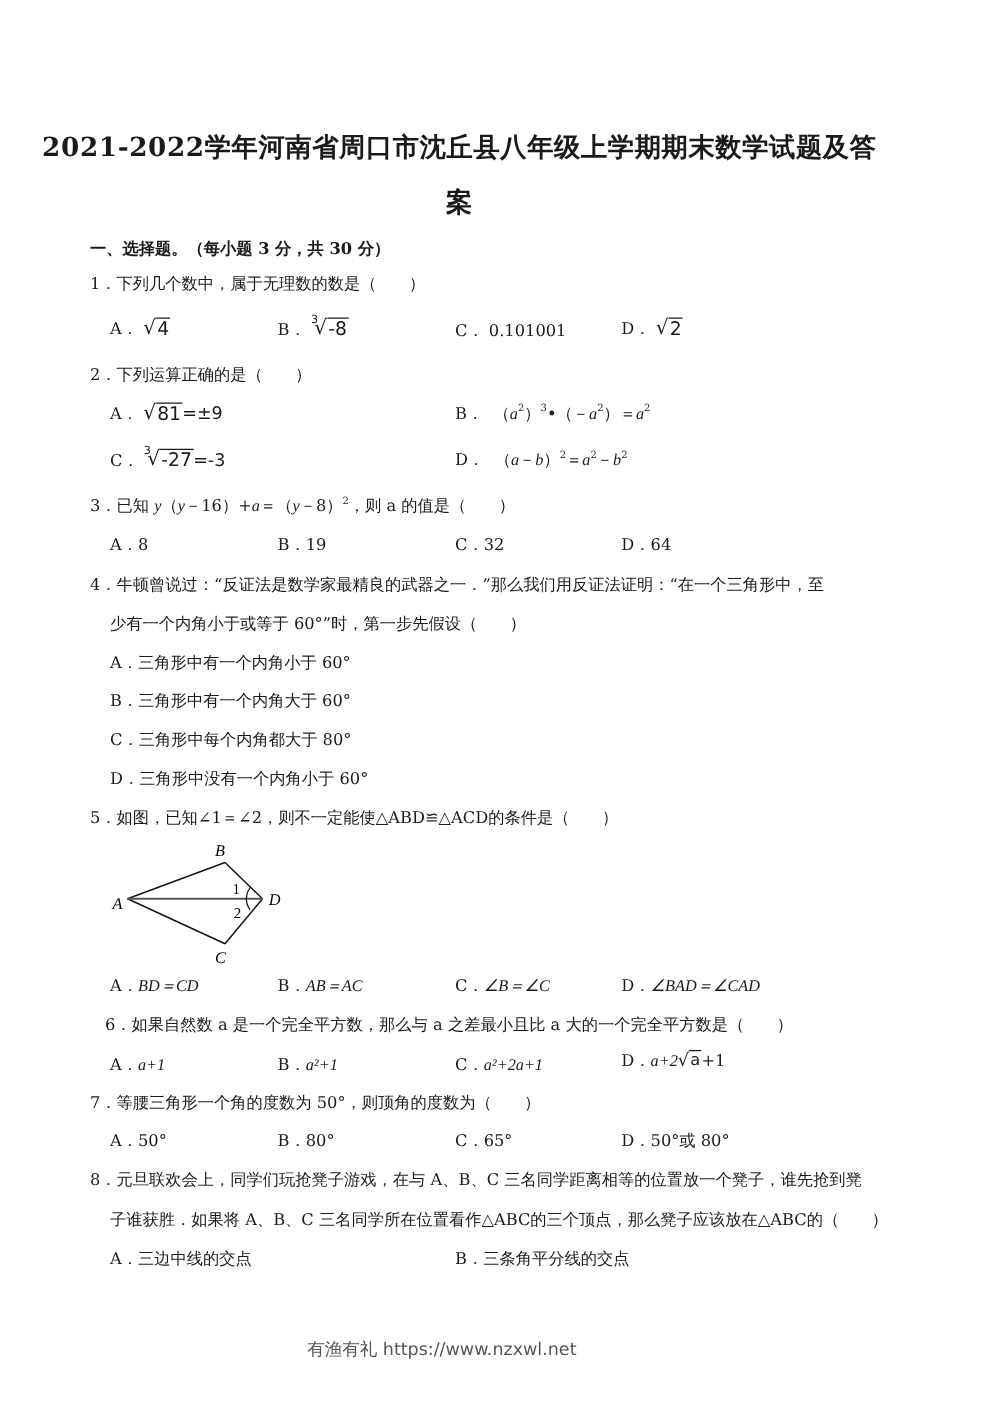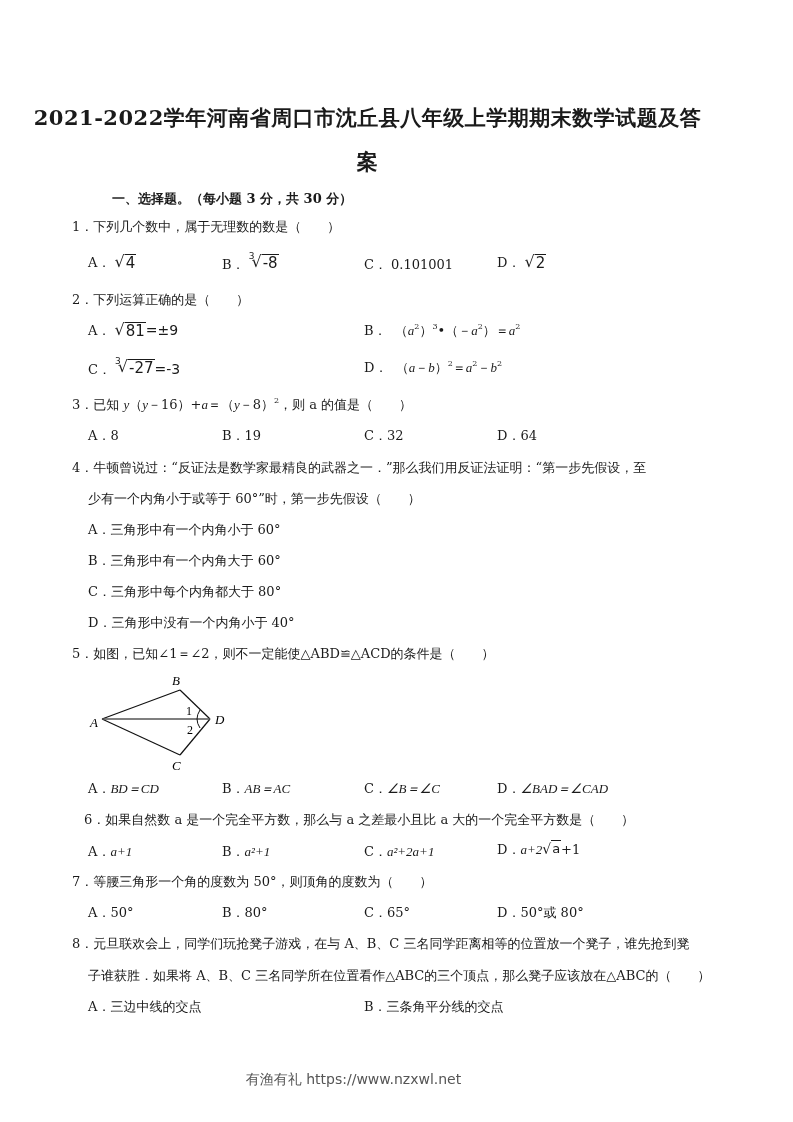--- a/index.html
+++ b/index.html
@@ -18,21 +18,21 @@
   .rad .body { border-top: 1.2px solid #1a1a1a; padding: 0 1px; line-height: 16px; }
   .footer { left: 0; width: 707px; text-align: center; font-family: "DejaVu Sans", sans-serif; font-size: 14px; color: #555; }
   .fig { position: absolute; left: 86px; top: 670px; }
 </style>
 </head>
 <body>
 
 <div class="abs title" style="top:104px;">2021-2022学年河南省周口市沈丘县八年级上学期期末数学试题及答</div>
 <div class="abs title" style="top:148px;">案</div>
 
-<div class="abs section" style="left:72px; top:190px;margin-left:40px;">一、选择题。（每小题 3 分，共 30 分）</div>
+<div class="abs section" style="left:72px; top:190px;">一、选择题。（每小题 3 分，共 30 分）</div>
 
 <div class="abs q" style="left:72px; top:218px;">
   <span>1．</span><span>下列几个数中，属于无理数的数是（　　）</span>
 </div>
 <div class="abs opt" style="left:88px; top:252px;">
   <span>A．</span>
   <span class="rad">
       <span class="sym">√</span>
       <span class="body">4</span>
     </span>
@@ -86,27 +86,27 @@
 
 <div class="abs q" style="left:72px; top:396px;">
   <span>3．</span><span>已知</span>&nbsp;<span class="it">y</span>（<span class="it">y</span>－16）+<span class="it">a</span>＝（<span class="it">y</span>－8）<sup>2</sup><span>，则 a 的值是（　　）</span>
 </div>
 <div class="abs opt" style="left:88px; top:427px;"><span>A．</span><span>8</span></div>
 <div class="abs opt" style="left:222px; top:427px;"><span>B．</span><span>19</span></div>
 <div class="abs opt" style="left:364px; top:427px;"><span>C．</span><span>32</span></div>
 <div class="abs opt" style="left:497px; top:427px;"><span>D．</span><span>64</span></div>
 
 <div class="abs q" style="left:72px; top:459px;">
-  <span>4．</span><span>牛顿曾说过：“反证法是数学家最精良的武器之一．”那么我们用反证法证明：“第一步先假设，至</span>
+  <span>4．</span><span>牛顿曾说过：“反证法是数学家最精良的武器之一．”那么我们用反证法证明：“在一个三角形中，至</span>
 </div>
 <div class="abs q" style="left:88px; top:490px;">少有一个内角小于或等于 60°”时，第一步先假设（　　）</div>
 <div class="abs opt" style="left:88px; top:521px;"><span>A．</span><span>三角形中有一个内角小于 60°</span></div>
 <div class="abs opt" style="left:88px; top:552px;"><span>B．</span><span>三角形中有一个内角大于 60°</span></div>
 <div class="abs opt" style="left:88px; top:583px;"><span>C．</span><span>三角形中每个内角都大于 80°</span></div>
-<div class="abs opt" style="left:88px; top:614px;"><span>D．</span><span>三角形中没有一个内角小于 40°</span></div>
+<div class="abs opt" style="left:88px; top:614px;"><span>D．</span><span>三角形中没有一个内角小于 60°</span></div>
 
 <div class="abs q" style="left:72px; top:645px;">
   <span>5．</span><span>如图，已知∠1＝∠2，则不一定能使△ABD≌△ACD的条件是（　　）</span>
 </div>
 
 <svg class="fig" width="160" height="105" viewBox="0 0 160 105">
   <line x1="16" y1="49" x2="94" y2="20" stroke="#111" stroke-width="1.2"></line>
   <line x1="94" y1="20" x2="124" y2="49" stroke="#111" stroke-width="1.2"></line>
   <line x1="16" y1="49" x2="94" y2="85" stroke="#111" stroke-width="1.2"></line>
   <line x1="94" y1="85" x2="124" y2="49" stroke="#111" stroke-width="1.2"></line>

